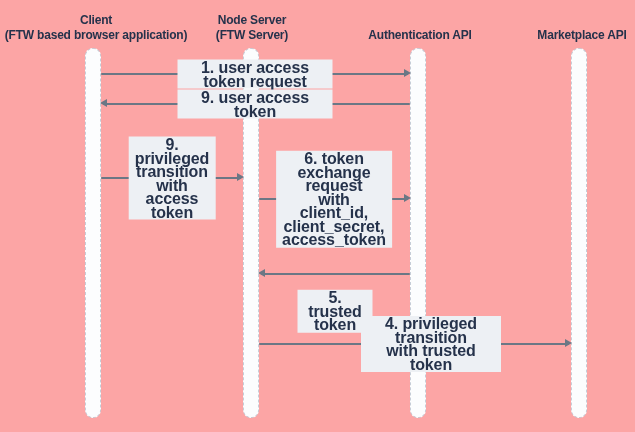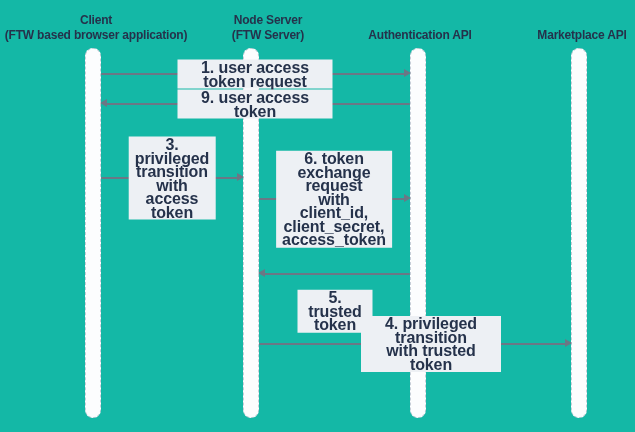--- a/index.html
+++ b/index.html
@@ -3,21 +3,21 @@
 <meta charset="utf-8">
 <style>
   html,body{margin:0;padding:0;}
   body{
     font-family:"Liberation Sans", sans-serif;
     background:#e7ebf0;
   }
   .stage{
     position:relative;
     width:635px;height:432px;
-    background:#14b8a6;
+    background:#fca5a5;
     overflow:hidden;
   }
   
   .phead{
     position:absolute;top:13px;height:30px;width:220px;
     display:flex;flex-direction:column;justify-content:flex-end;
     text-align:center;
     color:#25324b;
     font-size:12px;font-weight:700;letter-spacing:-0.2px;
   }
@@ -65,21 +65,21 @@
 </style>
 </head>
 <body>
 
 <div class="stage">
 
   <div class="phead" style="left:-14px;">
     <div class="pline">Client</div>
     <div class="pline">(FTW based browser application)</div>
   </div>
-  <div class="phead" style="left:158px;">
+  <div class="phead" style="left:142px;">
     <div class="pline">Node Server</div>
     <div class="pline">(FTW Server)</div>
   </div>
   <div class="phead" style="left:310px;">
 
     <div class="pline">Authentication API</div>
   </div>
   <div class="phead" style="left:472px;">
 
     <div class="pline">Marketplace API</div>
@@ -98,21 +98,21 @@
 
   <div class="msg" style="top:104px;left:101px;width:309px;">
     <div class="mline" style="left:2px;right:0;"></div>
     <div class="ahead left"></div>
     <div class="mlabel" style="left:154px;">9. user access token</div>
   </div>
 
   <div class="msg" style="top:178px;left:101px;width:142px;">
     <div class="mline"></div>
     <div class="ahead right"></div>
-    <div class="mlabel" style="left:71px;">3. privileged transition
+    <div class="mlabel" style="left:71px;">9. privileged transition
 with access token</div>
   </div>
 
   <div class="msg" style="top:199px;left:259px;width:151px;">
     <div class="mline"></div>
     <div class="ahead right"></div>
     <div class="mlabel" style="left:75px;">6. token exchange
 request
 with client_id,
 client_secret,

